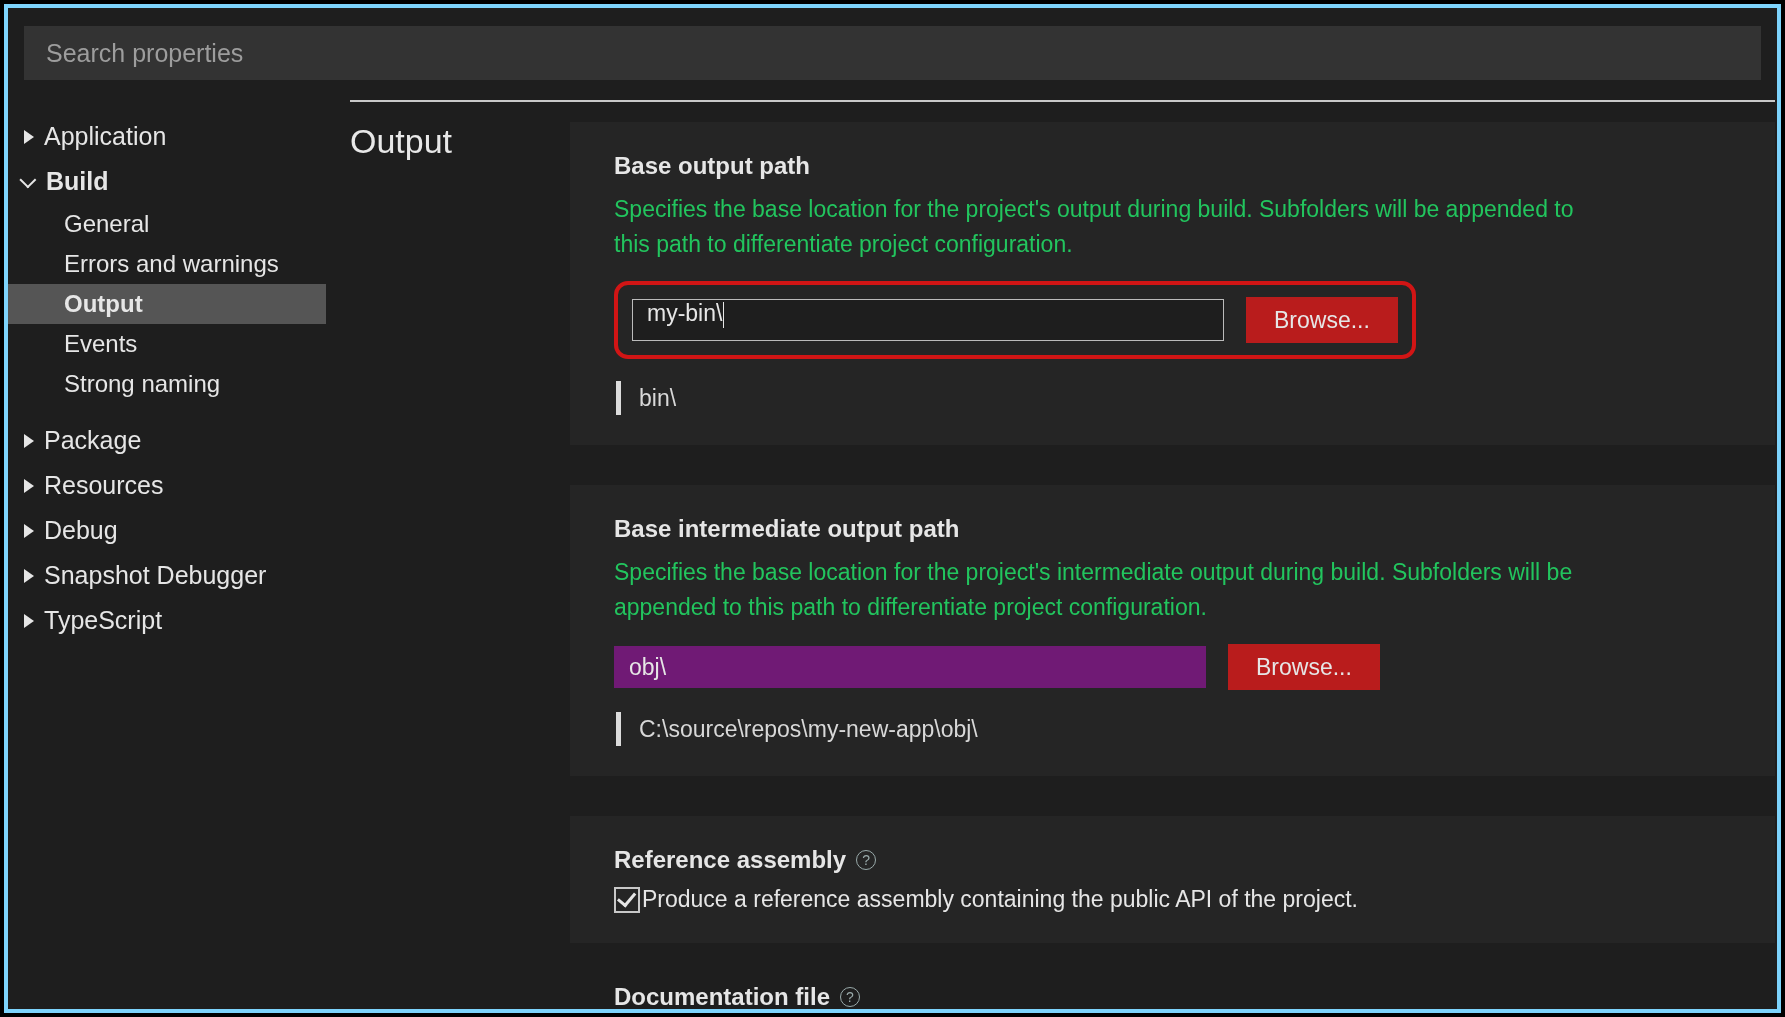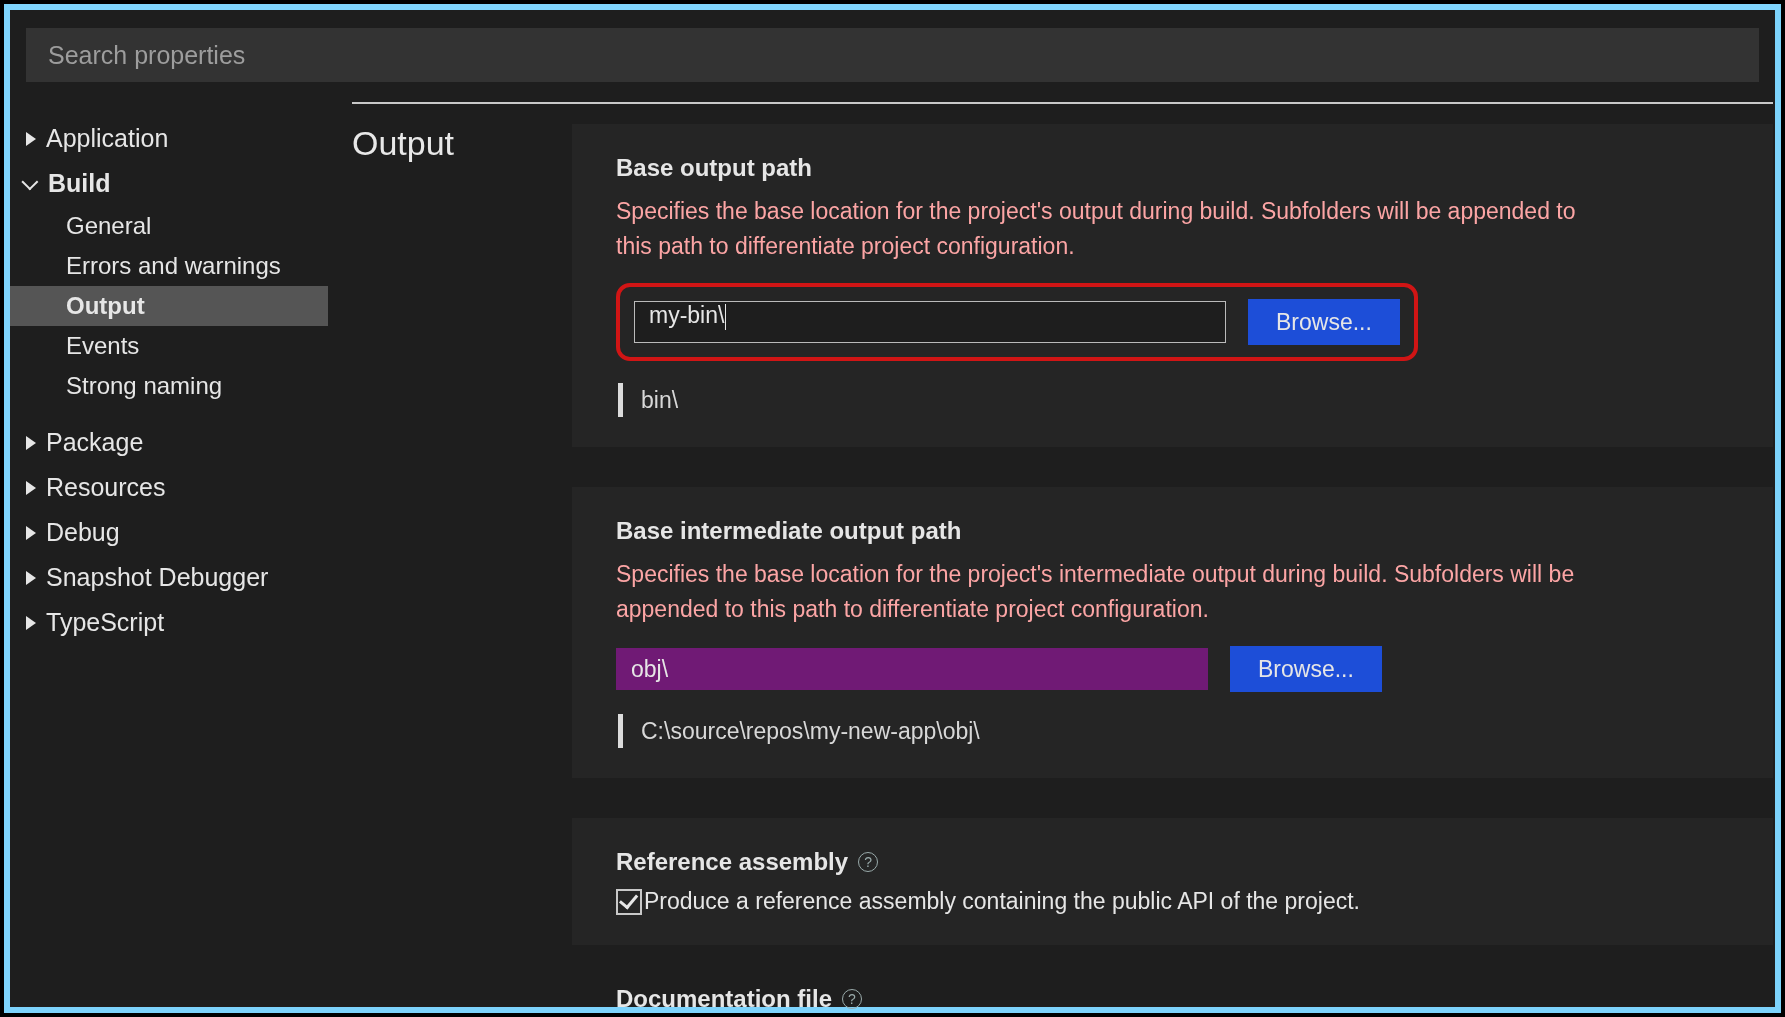--- a/index.html
+++ b/index.html
@@ -7,21 +7,21 @@
     width: 1785px;
     height: 1017px;
     background: #000;
     font-family: "Segoe UI", Arial, sans-serif;
     color: #e6e6e6;
     overflow: hidden;
   }
   .frame {
     position: absolute;
     left: 4px; top: 4px; right: 4px; bottom: 4px;
-    border: 6px solid #7dd3fc;
+    border: 4px solid #7dd3fc;
     background: #1e1e1e;
   }
   .searchbar {
     position: absolute;
     left: 16px; right: 16px; top: 18px;
     height: 54px;
     background: #333333;
     display: flex;
     align-items: center;
     padding: 0 22px;
@@ -102,21 +102,21 @@
   .label {
     font-size: 24px;
     font-weight: 600;
     margin-bottom: 12px;
     display: flex;
     align-items: center;
     gap: 10px;
   }
   .desc {
     font-size: 23px;
-    color: #fca5a5;
+    color: #22c55e;
     line-height: 1.5;
     margin-bottom: 20px;
     max-width: 1000px;
   }
   .row {
     display: flex;
     align-items: center;
     gap: 22px;
   }
   .textbox {
@@ -129,21 +129,21 @@
     padding: 0 14px;
     outline: none;
   }
   .textbox.focused {
     border: 1px solid #bbbbbb;
     background: #1e1e1e;
   }
   .btn {
     height: 46px;
     padding: 0 28px;
-    background: #1d4ed8;
+    background: #b91c1c;
     color: #e6e6e6;
     border: none;
     font-size: 23px;
     cursor: pointer;
   }
   .highlight-box {
     border: 4px solid #d11515;
     padding: 12px 14px;
     display: inline-flex;
     align-items: center;

